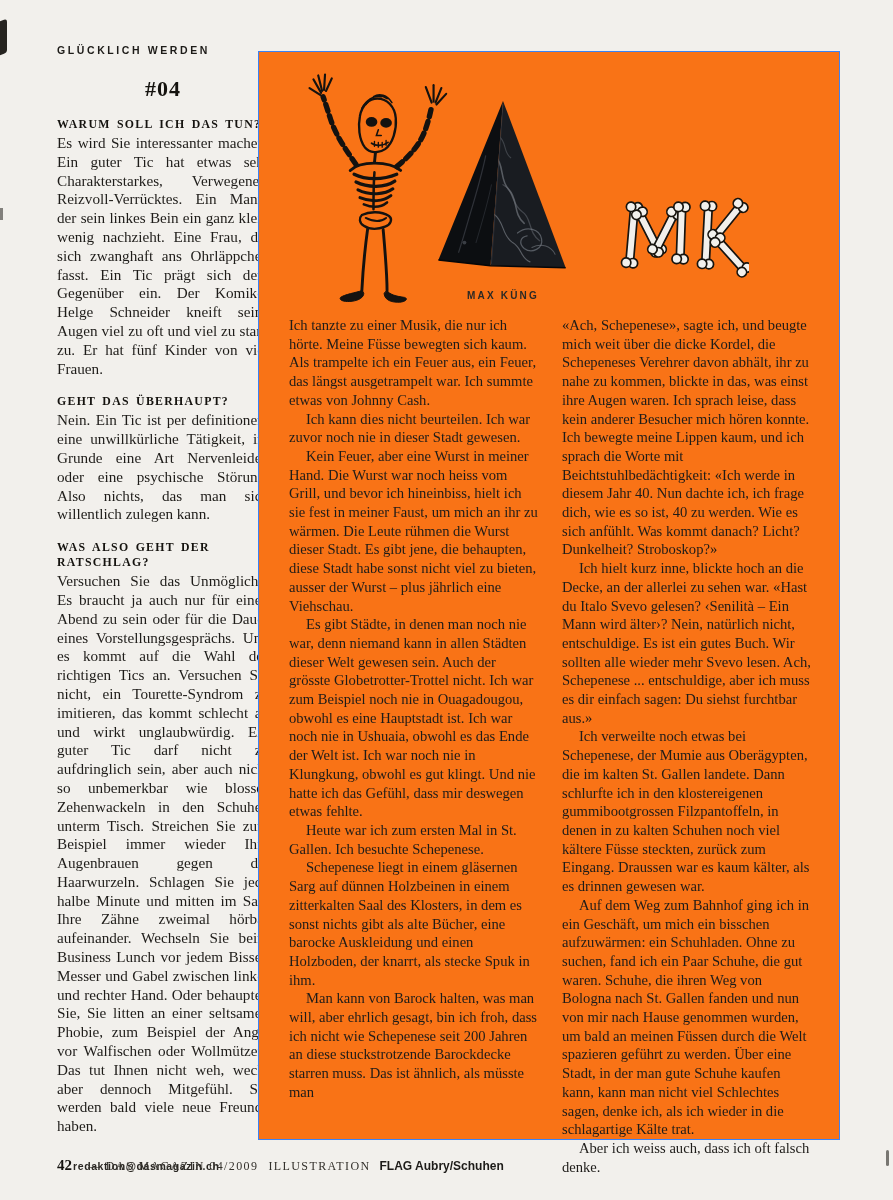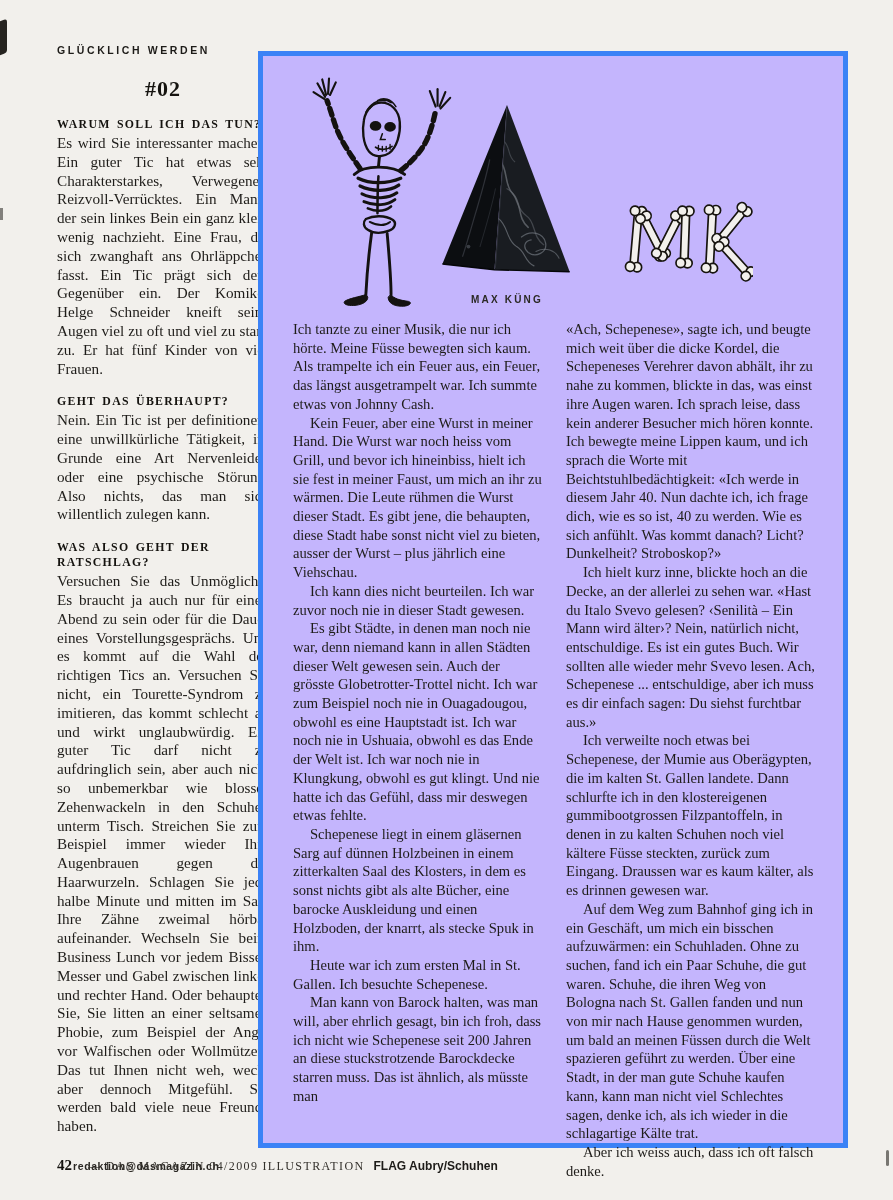--- a/index.html
+++ b/index.html
@@ -54,22 +54,22 @@
     font-family:Liberation Sans, sans-serif;
     font-size:10.5px; font-weight:700; letter-spacing:0.6px;
     color:#2a2723;
     padding-left:16px;
   }
 
   
   .content-box {
     position:absolute; left:258px; top:51px;
     width:580px; height:1087px;
-    border:5px solid #3b82f6;
-    background:#c4b5fd;
+    border:1px solid #3b82f6;
+    background:#f97316;
   }
   .illo { position:absolute; }
   .illo-skeleton { left:28px; top:6px; }
   .illo-pyramid  { left:176px; top:46px; }
   .illo-bones    { left:360px; top:128px; }
   .illo-caption {
     position:absolute; left:168px; top:238px; width:152px;
     text-align:center;
     font-family:"Liberation Sans", sans-serif;
     font-size:10px; font-weight:700; letter-spacing:2.2px;
@@ -94,21 +94,21 @@
     white-space:nowrap;
     color:#33302b;
   }
   .footer .pagenum {
     font-size:15px; font-weight:700; color:#15130f;
   }
   .footer .mag {
     font-size:12px; letter-spacing:1.4px; margin-left:12px;
   }
   .footer .illo-label {
-    font-size:12px; letter-spacing:1.4px; margin-left:0;
+    font-size:12px; letter-spacing:1.4px; margin-left:6px;
   }
   .footer .credit {
     font-family:"Liberation Sans", sans-serif;
     font-size:12px; font-weight:700; color:#1d1b18; margin-left:5px;
   }
 
   
   .artifact { position:absolute; background:#262420; }
   .artifact.a1 { left:0; top:20px; width:7px; height:34px; transform:skewY(-18deg); border-radius:0 3px 3px 0; }
   .artifact.a2 { left:0; top:208px; width:3px; height:12px; opacity:.55; }
@@ -121,21 +121,21 @@
 <body>
 
 <div class="page">
 
   <div class="artifact a1"></div>
   <div class="artifact a2"></div>
   <div class="artifact a3"></div>
 
   <div class="left-col">
     <div class="kicker">GLÜCKLICH WERDEN</div>
-    <div class="article-number">#02</div>
+    <div class="article-number">#04</div>
 
     <div class="section">
       <div class="section-heading">WARUM SOLL ICH DAS TUN?</div>
       <div class="section-body">Es wird Sie interessanter machen. Ein guter Tic hat etwas sehr Charakterstarkes, Verwegenes, Reizvoll-Verrücktes. Ein Mann, der sein linkes Bein ein ganz klein wenig nachzieht. Eine Frau, die sich zwanghaft ans Ohrläppchen fasst. Ein Tic prägt sich dem Gegenüber ein. Der Komiker Helge Schneider kneift seine Augen viel zu oft und viel zu stark zu. Er hat fünf Kinder von vier Frauen.</div>
     </div>
     <div class="section">
       <div class="section-heading">GEHT DAS ÜBERHAUPT?</div>
       <div class="section-body">Nein. Ein Tic ist per definitionem eine unwillkürliche Tätigkeit, im Grunde eine Art Nervenleiden oder eine psychische Störung. Also nichts, das man sich willentlich zulegen kann.</div>
     </div>
     <div class="section">
@@ -263,25 +263,25 @@
         <circle cx="20" cy="-3.4" r="4.7"></circle>
           <circle cx="20" cy="3.4" r="4.7"></circle>
       </g>
     </svg>
 
     <div class="illo-caption">MAX KÜNG</div>
 
     <div class="story-cols">
       <div class="story-col">
         <p>Ich tanzte zu einer Musik, die nur ich hörte. Meine Füsse bewegten sich kaum. Als trampelte ich ein Feuer aus, ein Feuer, das längst ausgetrampelt war. Ich summte etwas von Johnny Cash.</p>
+        <p>Ich kann dies nicht beurteilen. Ich war zuvor noch nie in dieser Stadt gewesen.</p>
         <p>Kein Feuer, aber eine Wurst in meiner Hand. Die Wurst war noch heiss vom Grill, und bevor ich hineinbiss, hielt ich sie fest in meiner Faust, um mich an ihr zu wärmen. Die Leute rühmen die Wurst dieser Stadt. Es gibt jene, die behaupten, diese Stadt habe sonst nicht viel zu bieten, ausser der Wurst – plus jährlich eine Viehschau.</p>
-        <p>Ich kann dies nicht beurteilen. Ich war zuvor noch nie in dieser Stadt gewesen.</p>
         <p>Es gibt Städte, in denen man noch nie war, denn niemand kann in allen Städten dieser Welt gewesen sein. Auch der grösste Globetrotter-Trottel nicht. Ich war zum Beispiel noch nie in Ouagadougou, obwohl es eine Hauptstadt ist. Ich war noch nie in Ushuaia, obwohl es das Ende der Welt ist. Ich war noch nie in Klungkung, obwohl es gut klingt. Und nie hatte ich das Gefühl, dass mir deswegen etwas fehlte.</p>
+        <p>Heute war ich zum ersten Mal in St. Gallen. Ich besuchte Schepenese.</p>
         <p>Schepenese liegt in einem gläsernen Sarg auf dünnen Holzbeinen in einem zitterkalten Saal des Klosters, in dem es sonst nichts gibt als alte Bücher, eine barocke Auskleidung und einen Holzboden, der knarrt, als stecke Spuk in ihm.</p>
-        <p>Heute war ich zum ersten Mal in St. Gallen. Ich besuchte Schepenese.</p>
         <p>Man kann von Barock halten, was man will, aber ehrlich gesagt, bin ich froh, dass ich nicht wie Schepenese seit 200 Jahren an diese stuckstrotzende Barockdecke starren muss. Das ist ähnlich, als müsste man</p>
       </div>
       <div class="story-col">
         <p>«Ach, Schepenese», sagte ich, und beugte mich weit über die dicke Kordel, die Schepeneses Verehrer davon abhält, ihr zu nahe zu kommen, blickte in das, was einst ihre Augen waren. Ich sprach leise, dass kein anderer Besucher mich hören konnte. Ich bewegte meine Lippen kaum, und ich sprach die Worte mit Beichtstuhlbedächtigkeit: «Ich werde in diesem Jahr 40. Nun dachte ich, ich frage dich, wie es so ist, 40 zu werden. Wie es sich anfühlt. Was kommt danach? Licht? Dunkelheit? Stroboskop?»</p>
         <p>Ich hielt kurz inne, blickte hoch an die Decke, an der allerlei zu sehen war. «Hast du Italo Svevo gelesen? ‹Senilità – Ein Mann wird älter›? Nein, natürlich nicht, entschuldige. Es ist ein gutes Buch. Wir sollten alle wieder mehr Svevo lesen. Ach, Schepenese ... entschuldige, aber ich muss es dir einfach sagen: Du siehst furchtbar aus.»</p>
         <p>Ich verweilte noch etwas bei Schepenese, der Mumie aus Oberägypten, die im kalten St. Gallen landete. Dann schlurfte ich in den klostereigenen gummibootgrossen Filzpantoffeln, in denen in zu kalten Schuhen noch viel kältere Füsse steckten, zurück zum Eingang. Draussen war es kaum kälter, als es drinnen gewesen war.</p>
         <p>Auf dem Weg zum Bahnhof ging ich in ein Geschäft, um mich ein bisschen aufzuwärmen: ein Schuhladen. Ohne zu suchen, fand ich ein Paar Schuhe, die gut waren. Schuhe, die ihren Weg von Bologna nach St. Gallen fanden und nun von mir nach Hause genommen wurden, um bald an meinen Füssen durch die Welt spazieren geführt zu werden. Über eine Stadt, in der man gute Schuhe kaufen kann, kann man nicht viel Schlechtes sagen, denke ich, als ich wieder in die schlagartige Kälte trat.</p>
         <p>Aber ich weiss auch, dass ich oft falsch denke.</p>
       </div>
     </div>

